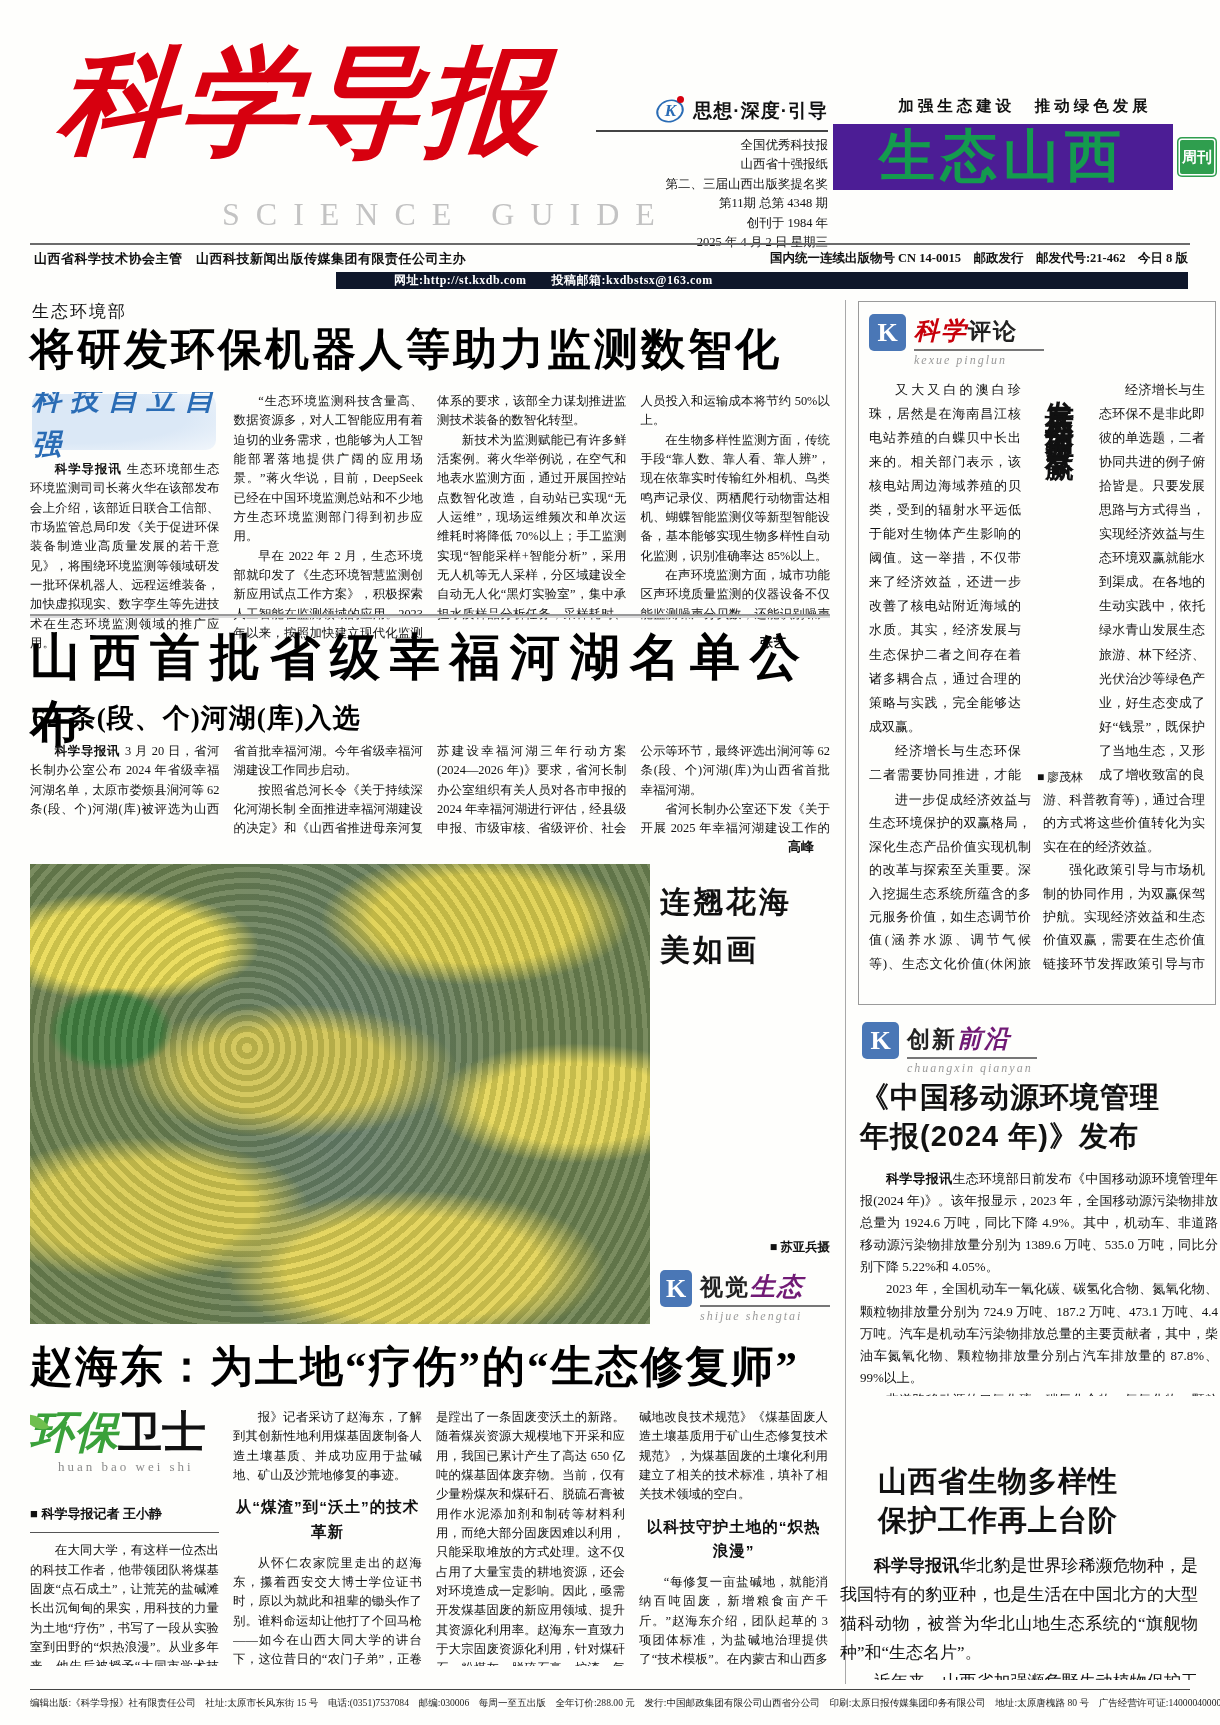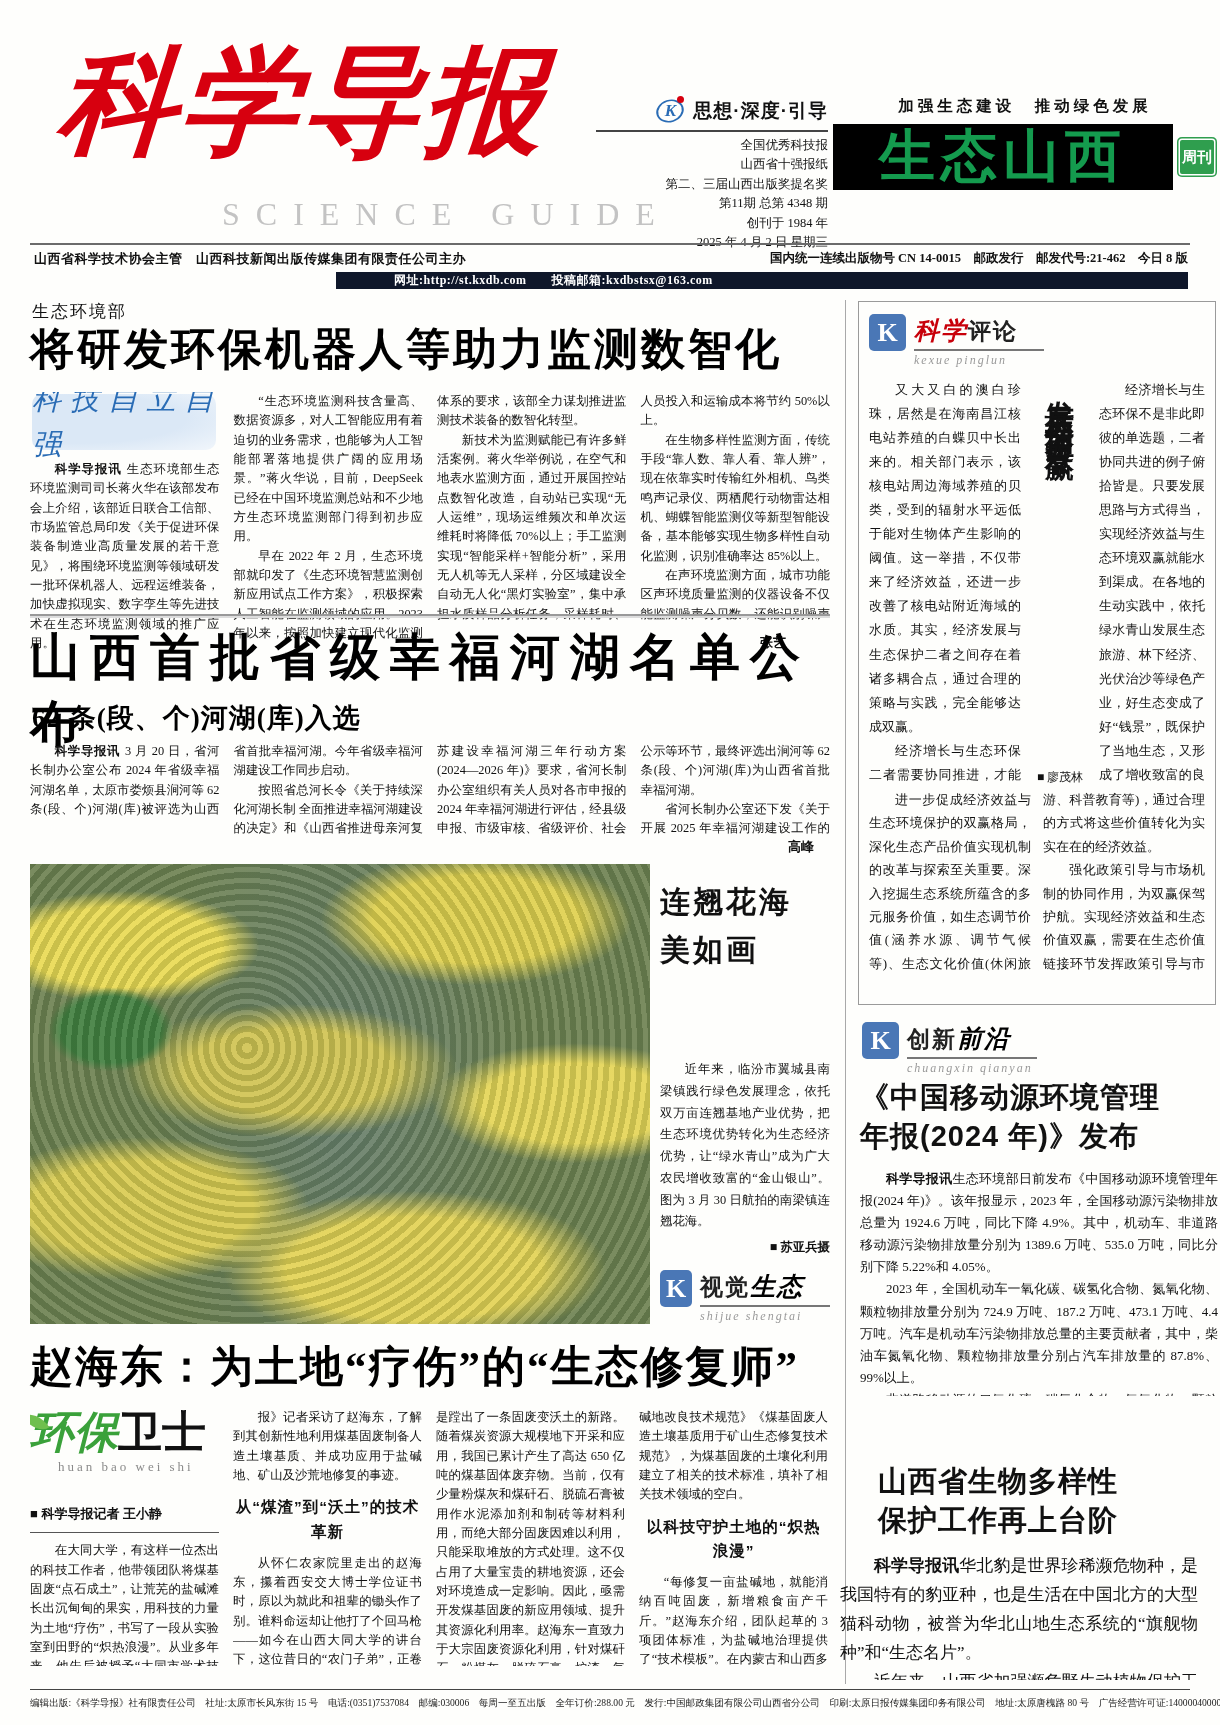--- a/index.html
+++ b/index.html
@@ -20,21 +20,21 @@
   .hdr-logo i{position:absolute;inset:1px;border:2.5px solid #2a6cb5;border-radius:50%;
     transform:rotate(-18deg) scaleY(.8);}
   .hdr-logo b{position:absolute;inset:0;display:grid;place-items:center;color:#2a6cb5;
     font-style:italic;font-size:17px;}
   .hdr-logo u{position:absolute;right:1px;top:0;width:7px;height:7px;border-radius:50%;
     background:#d7000f;}
   .hdr-tagline{font-size:19px;font-weight:bold;letter-spacing:1px;font-family:"Liberation Sans",sans-serif;}
   .hdr-right{left:833px;top:96px;width:384px;}
   .hdr-slogan{text-align:center;font-size:15.5px;letter-spacing:4px;font-weight:bold;}
   .eco-banner{margin-top:7px;display:flex;align-items:center;gap:4px;}
-  .eco-box{flex:1;background:#000000;height:66px;display:flex;align-items:center;justify-content:center;}
+  .eco-box{flex:1;background:#4c1d95;height:66px;display:flex;align-items:center;justify-content:center;}
   .eco-box span{color:#149b4e;font-size:56px;font-weight:900;letter-spacing:6px;
     font-family:"Liberation Sans",sans-serif;}
   .weekly-seal{width:40px;height:40px;background:#2f9e4e;border-radius:5px;display:grid;
     place-items:center;color:#fff;font-weight:bold;font-size:15px;box-shadow:0 0 0 1.5px #2f9e4e inset,0 0 0 3px #fff inset;}
   .rule-top{left:30px;top:243px;width:1160px;height:0;border-top:2px solid #6b6b6b;}
   .org-line{left:34px;top:250px;font-size:13px;font-weight:bold;letter-spacing:.5px;}
   .codes-line{right:32px;top:250px;font-size:12.5px;font-weight:bold;}
   .blue-bar{left:336px;top:272px;width:852px;height:17px;background:#0f172a;color:#fff;
     font-size:12px;font-weight:bold;display:flex;align-items:center;padding-left:58px;box-sizing:border-box;letter-spacing:.5px;}
 
@@ -48,31 +48,31 @@
   .hl-serif{font-family:"Liberation Serif",serif;font-weight:900;color:#000;}
   .byline-sm{font-size:13px;font-weight:bold;}
 
   .sep-double{left:30px;top:614px;width:800px;height:2px;background:#999;box-shadow:0 2px 0 #ddd;}
   .vdiv{left:845px;top:300px;width:1px;height:1384px;background:#a9a9a9;}
 
   
   .badge-tech{break-inside:avoid;height:56px;margin:2px 4px 10px 2px;border-radius:10px;
     background:radial-gradient(ellipse at 25% 45%,#dbe8f6 0 55%,#f1f6fb 100%);
     display:flex;align-items:center;justify-content:center;}
-  .badge-tech span{font-weight:400;font-style:italic;font-size:29px;color:#2a6cb5;letter-spacing:2px;}
+  .badge-tech span{font-weight:700;font-style:italic;font-size:29px;color:#2a6cb5;letter-spacing:2px;}
 
   
   .kbadge{display:flex;align-items:flex-start;gap:8px;}
   .kbadge .kq{width:37px;height:37px;background:#4a77b6;border-radius:5px;color:#fff;
     display:grid;place-items:center;font-size:26px;font-weight:900;font-family:"Liberation Serif",serif;}
   .kbadge .kt{display:flex;flex-direction:column;}
   .kbadge .kline{border-bottom:2px solid #777;padding:0 26px 2px 0;white-space:nowrap;}
   .kbadge .kb{font-size:23px;font-weight:bold;color:#222;letter-spacing:2px;font-family:"Liberation Sans",sans-serif;}
   .kbadge .ks{font-size:25px;font-weight:900;font-style:italic;letter-spacing:2px;font-family:"DejaVu Serif",serif;}
-  .ks.red{color:#c8000a;} .ks.blue{color:#000000;}
+  .ks.red{color:#c8000a;} .ks.blue{color:#701a75;}
   .kbadge .kp{font-size:12px;font-style:italic;color:#999;letter-spacing:2px;margin-top:2px;}
 
   
   .photo{left:30px;top:864px;width:620px;height:460px;overflow:hidden;background:#6b7f4e;
     background-image:
       repeating-radial-gradient(circle at 35% 40%, rgba(255,255,255,.10) 0 5px, rgba(40,60,45,.16) 5px 11px),
       radial-gradient(ellipse 90px 60px at 13% 36%, #3e7d3c 0 55%, transparent 70%),
       radial-gradient(ellipse 220px 90px at 15% 18%, #e9d94f 0 45%, transparent 62%),
       radial-gradient(ellipse 260px 110px at 72% 12%, #dfcf4a 0 40%, transparent 60%),
       radial-gradient(ellipse 300px 120px at 42% 45%, #cfc24e 0 35%, transparent 56%),
@@ -196,21 +196,20 @@
   </div>
   <div class="abs byline-sm" style="left:788px;top:838px;">高峰</div>
 
   <div class="abs photo"></div>
   <div class="abs cap-panel">
     <div class="cap-title">
       <div>连翘花海</div>
       <div>美如画</div>
     </div>
     <div style="flex:1;"></div>
-    <p class="cap-text">近年来，临汾市翼城县南梁镇践行绿色发展理念，依托双万亩连翘基地产业优势，把生态环境优势转化为生态经济优势，让“绿水青山”成为广大农民增收致富的“金山银山”。图为 3 月 30 日航拍的南梁镇连翘花海。</p>
     <div class="cap-credit">■ 苏亚兵摄</div>
     <div class="kbadge">
       <span class="kq">K</span>
       <span class="kt">
         <span class="kline">
           <span class="kb">视觉</span><span class="ks blue">生态</span>
         </span>
         <span class="kp">shijue shengtai</span>
       </span>
     </div>

